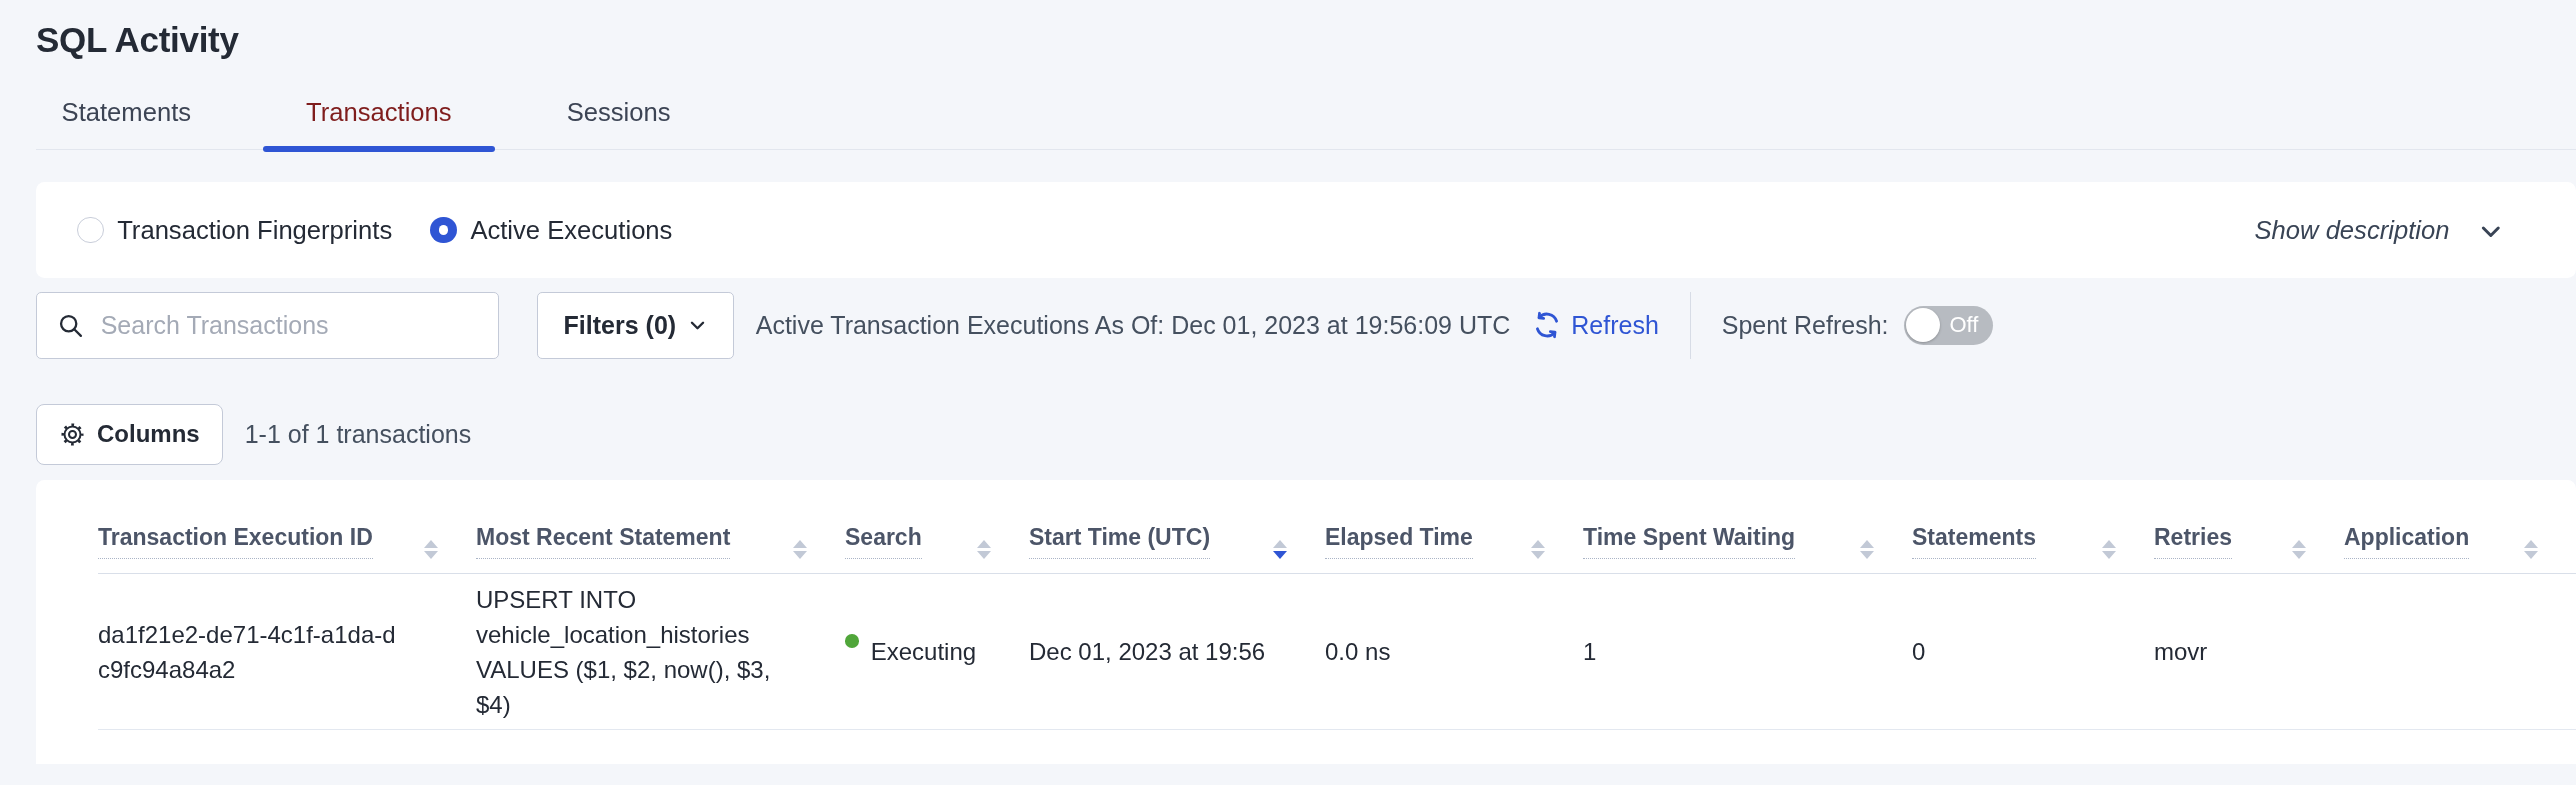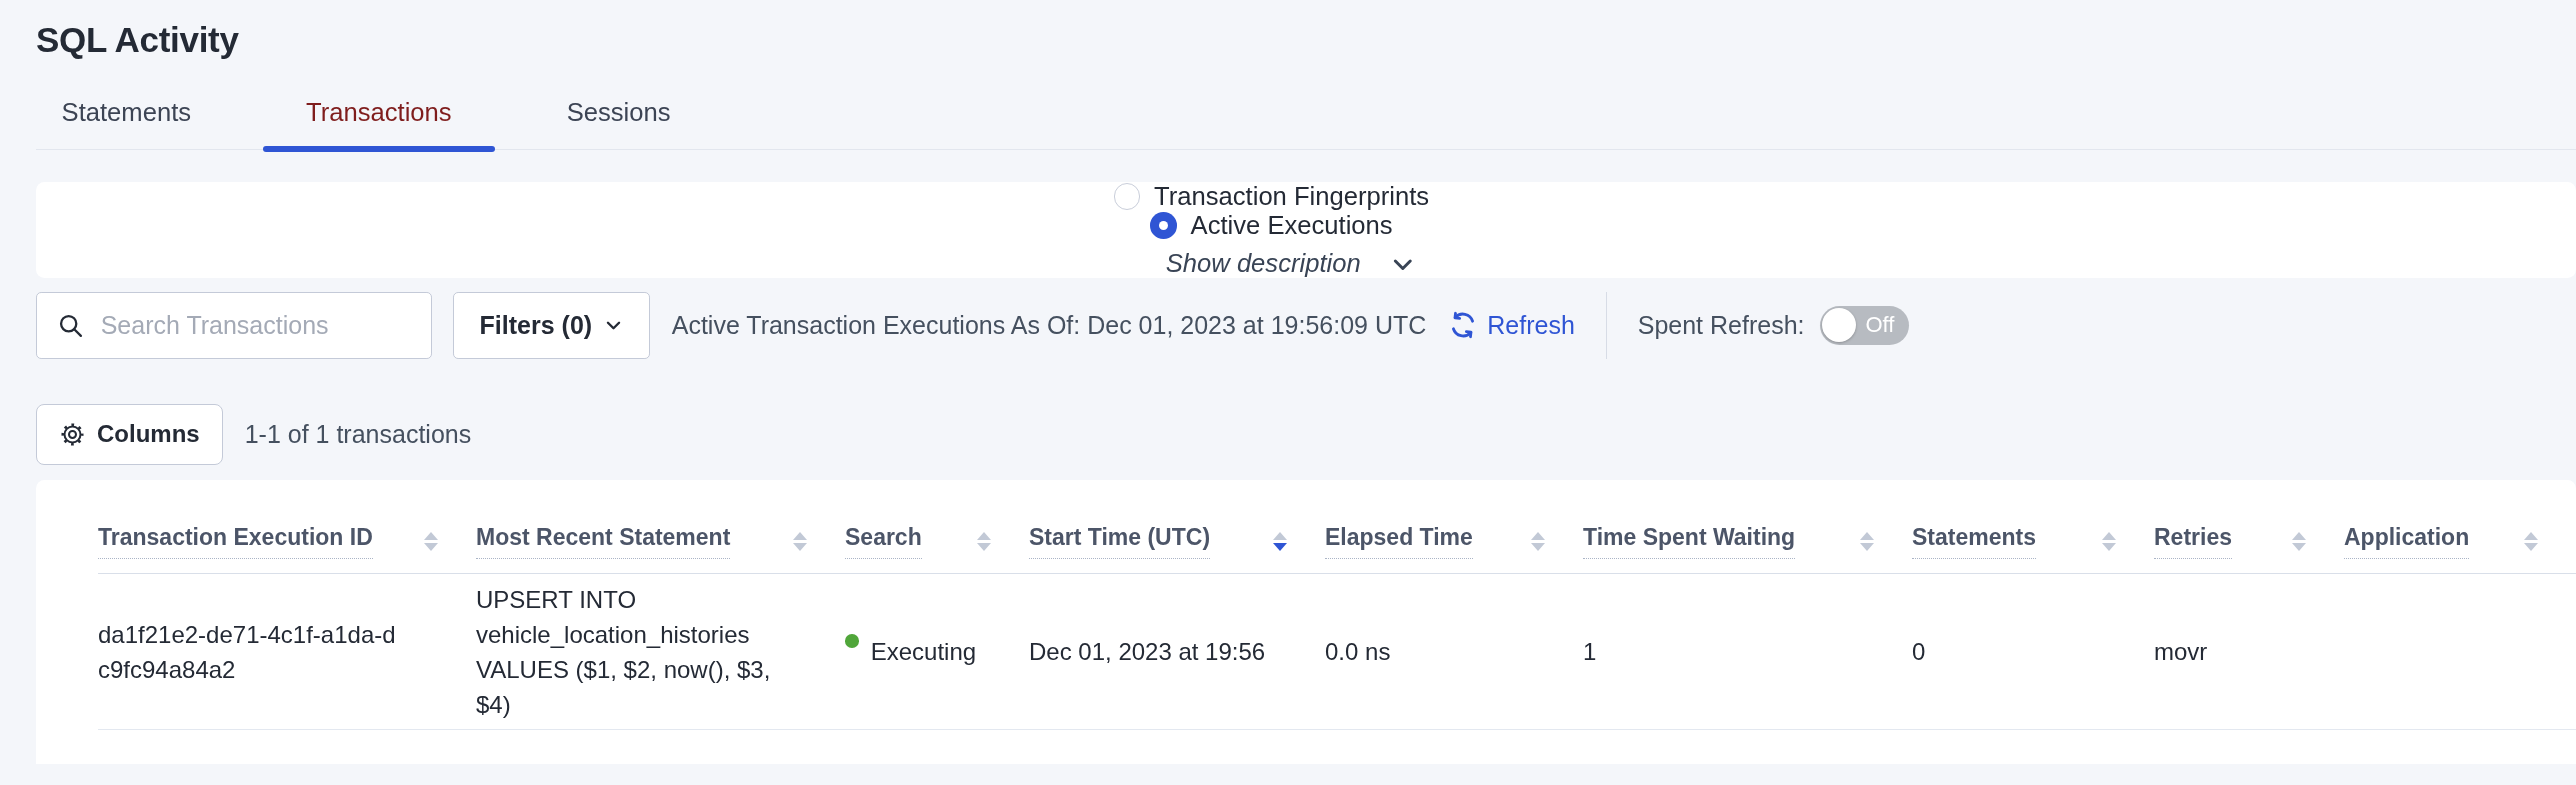--- a/index.html
+++ b/index.html
@@ -44,21 +44,20 @@
   }
 
   
   .card { background: #fff; border-radius: 8.5px; }
   .view-card {
     margin: 32px 10px 0 36px;
     width: calc(100% - 36px);
     height: 96px;
     display: flex; align-items: center;
     padding: 0 72px 0 41px;
-    flex-direction: column;
   }
   .radio-opt { display: flex; align-items: center; margin-right: 38px; cursor: pointer; }
   .radio-circle {
     width: 26.5px; height: 26.5px; border-radius: 50%;
     border: 1.7px solid #c9ceda; background: #fff;
     flex: 0 0 auto;
   }
   .radio-circle.on {
     border: none; background: #2f55d4; position: relative;
   }
@@ -72,33 +71,33 @@
   .show-desc { display: flex; align-items: flex-end; gap: 29px; cursor: pointer;
     font-size: 25.6px; color: #394455; font-style: italic; }
 
   
   .toolbar {
     margin: 13.7px 0 0 36px;
     height: 67px;
     display: flex; align-items: center;
   }
   .search-box {
-    width: 396px; height: 67px;
+    width: 463px; height: 67px;
     background: #fff; border: 0.9px solid #c4cad8; border-radius: 5.1px;
     display: flex; align-items: center; padding-left: 19px; gap: 13.7px;
   }
   .search-box input {
     border: none; outline: none; flex: 1;
     font-family: "Liberation Sans", sans-serif;
     font-size: 25px; color: #242a35; background: transparent;
     padding-right: 13.7px;
   }
   .search-box input::placeholder { color: #a4aab6; }
   .filters-btn {
-    margin-left: 21px; height: 67px;
+    margin-left: 38px; height: 67px;
     background: #fff; border: 0.9px solid #c4cad8; border-radius: 5.1px;
     display: flex; align-items: center; gap: 12px; padding: 0 25.6px;
     font-size: 25px; font-weight: 700; color: #242a35; cursor: pointer;
   }
   .asof { margin-left: 22px; font-size: 25px; color: #45505f; white-space: nowrap; }
   .refresh { margin-left: 20.5px; display: flex; align-items: center; gap: 8.5px;
     cursor: pointer; font-size: 25px; color: #2f55d4; }
   .v-divider { width: 0.9px; height: 67px; background: #d7dce6; margin: 0 31px; }
   .auto-label { font-size: 25px; color: #45505f; white-space: nowrap; }
   .toggle {
@@ -135,21 +134,21 @@
   }
   .grid {
     display: grid;
     grid-template-columns: 378px 369px 184px 296px 258px 329px 242px 190px 1fr;
   }
   .thead {
     height: 94px; align-items: end;
     border-bottom: 0.9px solid #d9dfe9;
   }
   .th {
-    display: flex; align-items: center; justify-content: space-between;
+    display: flex; align-items: flex-end; justify-content: space-between;
     padding: 0 38px 13.7px 0; cursor: pointer;
   }
   .th-label {
     font-size: 23px; font-weight: 700; color: #4c5568;
     border-bottom: 1.7px dotted #aab4c6; padding-bottom: 7.7px;
     white-space: nowrap;
   }
   .sort { display: flex; flex-direction: column; gap: 3.4px; flex: 0 0 auto; margin-left: 10.2px; }
   .sort .up {
     width: 0; height: 0;

